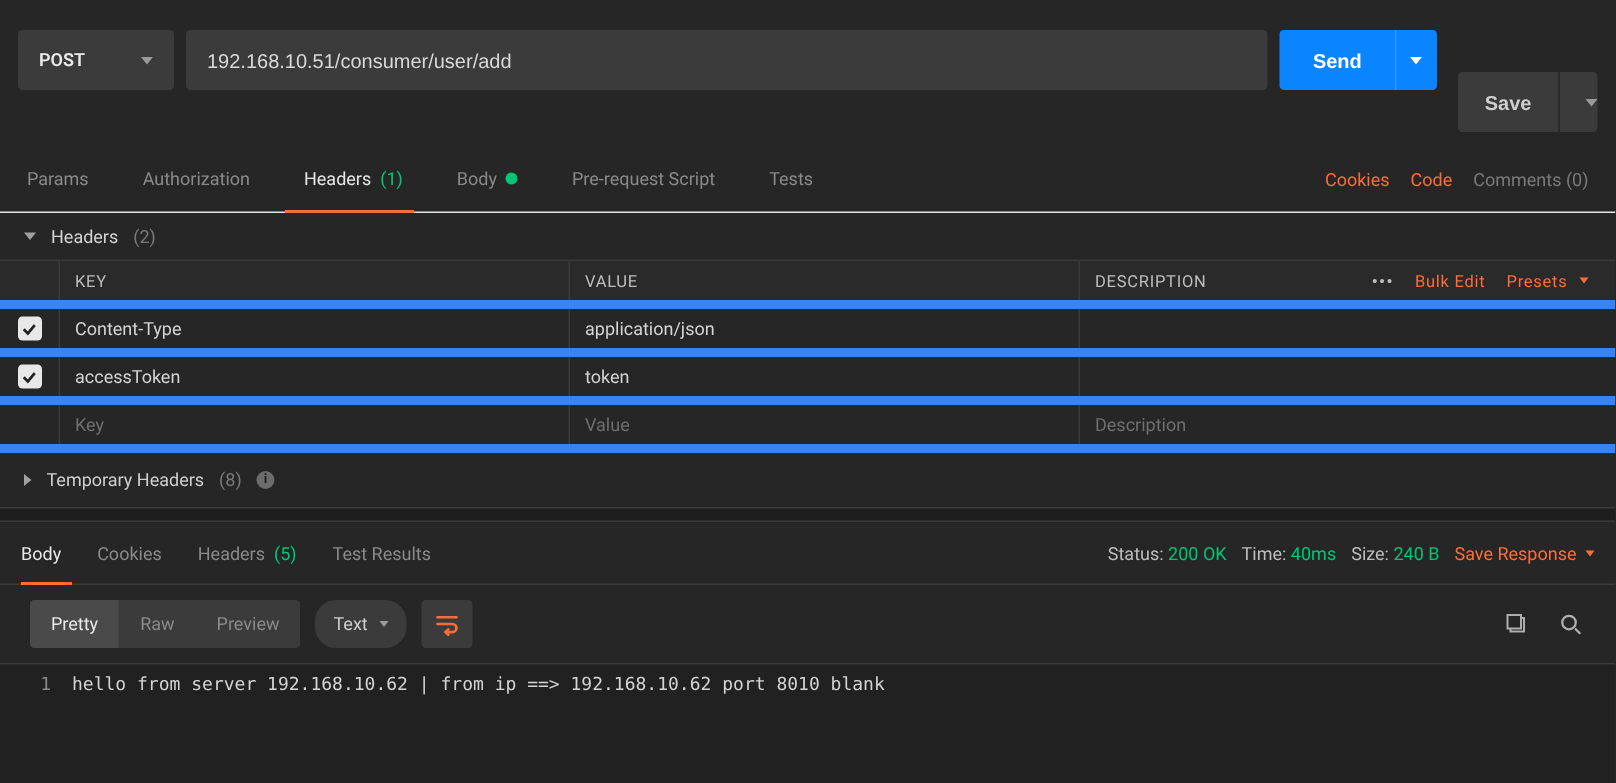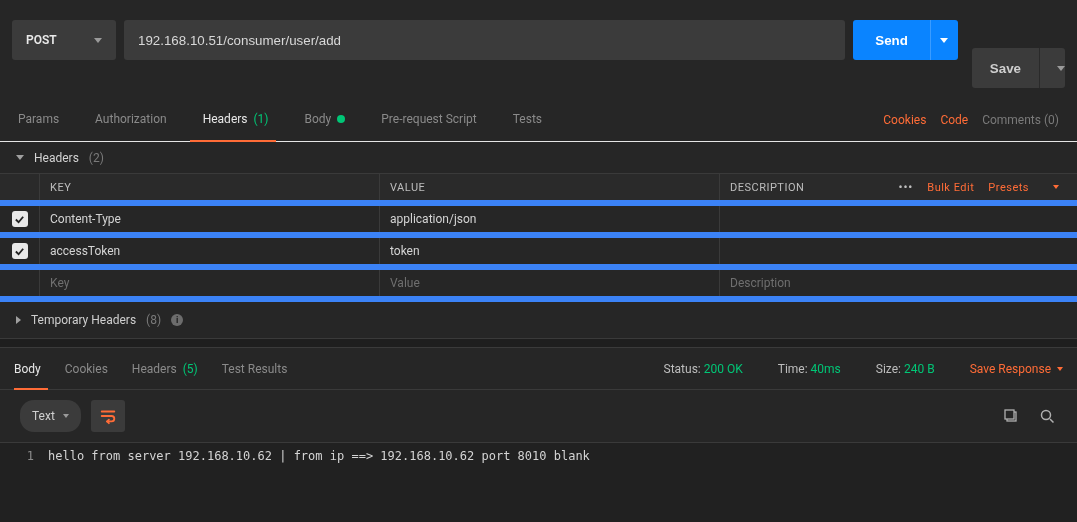--- a/index.html
+++ b/index.html
@@ -155,21 +155,21 @@
     width: 16px; height: 16px; border-radius: 3px;
     background: #e8e8e8; display: inline-flex; align-items: center; justify-content: center;
   }
   .chk svg { width: 11px; height: 11px; }
   .placeholder .cell { color: #6f6f6f; }
   .desc-actions {
     margin-left: auto; display: flex; align-items: center; gap: 14px;
     padding-right: 8px;
   }
   .ellipsis { color: #bdbdbd; font-weight: 700; letter-spacing: 1px; }
-  .presets { display: inline-flex; align-items: center; gap: 24px; color:#ff6c37;text-align:center;}
+  .presets { display: inline-flex; align-items: center; gap: 8px; color:#ff6c37;text-align:center;}
 
   .temp-head {
     height: 36px; display: flex; align-items: center; gap: 10px;
     padding: 0 16px;
     color: #cfcfcf;
   }
   .info-circ {
     width: 12px; height: 12px; border-radius: 50%;
     background: #6c6c6c; display: inline-flex; align-items: center; justify-content: center;
     font-size: 9px; color: #1e1e1e; font-weight: 700;
@@ -182,21 +182,21 @@
     height: 42px; padding: 0 14px;
     display: flex; align-items: center;
     border-bottom: 1px solid #3a3a3a;
     position: relative;
   }
   .resp-tabs .tab { color: #8a8a8a; margin-right: 24px; cursor: pointer; display:flex;align-items:center;gap:6px;}
   .resp-tabs .tab.active { color: #e8e8e8; }
   .resp-tabs .tab.active::after {
     content:""; position:absolute; bottom:-1px; height:2px; width:34px; left:14px; background:#ff6c37;
   }
-  .resp-right { margin-left: auto; display: flex; align-items: center; gap: 35px; color:#bdbdbd;}
+  .resp-right { margin-left: auto; display: flex; align-items: center; gap: 10px; color:#bdbdbd;}
   .green-txt { color: #00c676; }
   .save-resp { color:#ff6c37; display:inline-flex; align-items:center; gap:6px;}
 
   .viewer-bar {
     height: 52px; display:flex; align-items:center;
     padding: 0 14px 0 20px; gap: 10px;
     position: relative;
   }
   .seg {
     background:#3b3b3b; border-radius:3px; height:32px;
@@ -361,20 +361,25 @@
       <span class="green-txt">240 B</span>
     </span>
     <span class="save-resp">
       <span>Save Response</span>
       <span class="caret sm" style="border-top-color:#ff6c37"></span>
     </span>
   </div>
 </div>
 
 <div class="viewer-bar">
+  <div class="seg">
+    <div class="sbtn active">Pretty</div>
+    <div class="sbtn">Raw</div>
+    <div class="sbtn">Preview</div>
+  </div>
   <div class="type-pill">
     <span>Text</span>
     <span class="caret sm"></span>
   </div>
   <div class="wrap-btn">
     <svg viewBox="0 0 20 20" width="18" height="18" fill="none" stroke-width="2" stroke-linecap="round">
       <path d="M3 5 H17"></path>
         <path d="M3 10 H14 a3 3 0 0 1 0 6 H9"></path>
         <path d="M11 14 L9 16 L11 18"></path>
     </svg>

